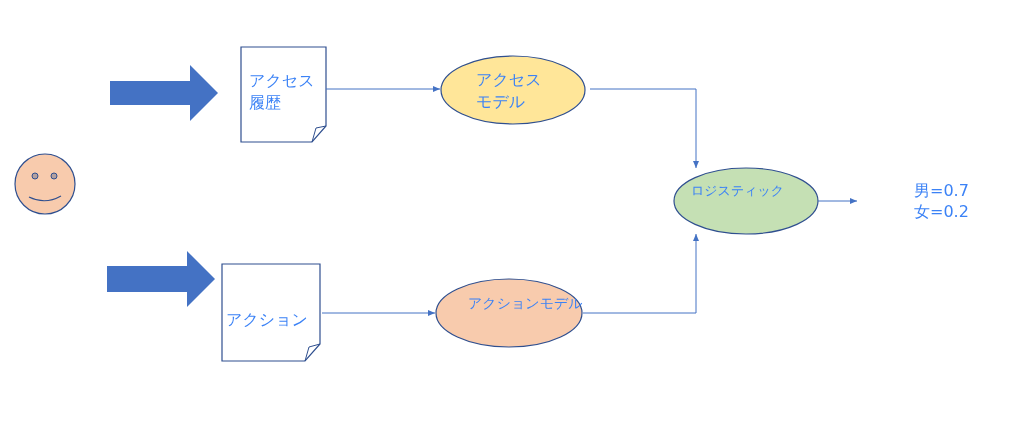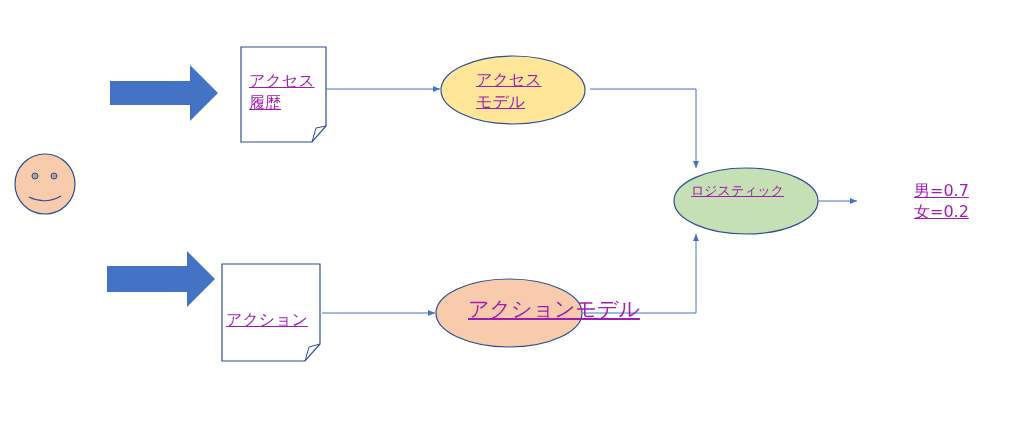--- a/index.html
+++ b/index.html
@@ -1,19 +1,19 @@
 <!DOCTYPE html>
 <html><head>
   <meta charset="utf-8">
   <style>
     html, body { margin: 0; padding: 0; background: #ffffff; }
     body { width: 1025px; height: 433px; position: relative; overflow: hidden;
            font-family: "DejaVu Sans", sans-serif; }
     svg { position: absolute; left: 0; top: 0; }
-    .lbl { position: absolute; font-size: 16px; line-height: 22px; color: #a21caf; white-space: nowrap; text-decoration: underline; }
+    .lbl { position: absolute; font-size: 16px; line-height: 22px; color: #3b82f6; white-space: nowrap; }
   </style>
 </head>
 <body>
 
 <svg width="1025" height="433" viewBox="0 0 1025 433">
   <defs>
     <marker id="ah" markerWidth="8" markerHeight="8" refX="7" refY="4" orient="auto" markerUnits="userSpaceOnUse">
       <path d="M0,1 L7,4 L0,7 Z" fill="#4472C4"></path>
     </marker>
   </defs>
@@ -53,21 +53,21 @@
   <div>アクセス</div>
   <div>履歴</div>
 </div>
 <div class="lbl" style="left:226px; top:282px;margin-top:27px;">
   <div>アクション</div>
 </div>
 <div class="lbl" style="left:476px; top:69px;">
   <div>アクセス</div>
   <div>モデル</div>
 </div>
-<div class="lbl" style="left:438px; top:298px; font-size:21px;padding-left:30px;">
+<div class="lbl" style="left:438px; top:292px; font-size:14px;padding-left:30px;">
   <div>アクションモデル</div>
 </div>
 <div class="lbl" style="left:691px; top:180px; font-size:13px;">
   <div>ロジスティック</div>
 </div>
 <div class="lbl" style="left:878px; top:180px; line-height:21px;margin-left:36px;">
   <div>男=0.7</div>
   <div>女=0.2</div>
 </div>
 

